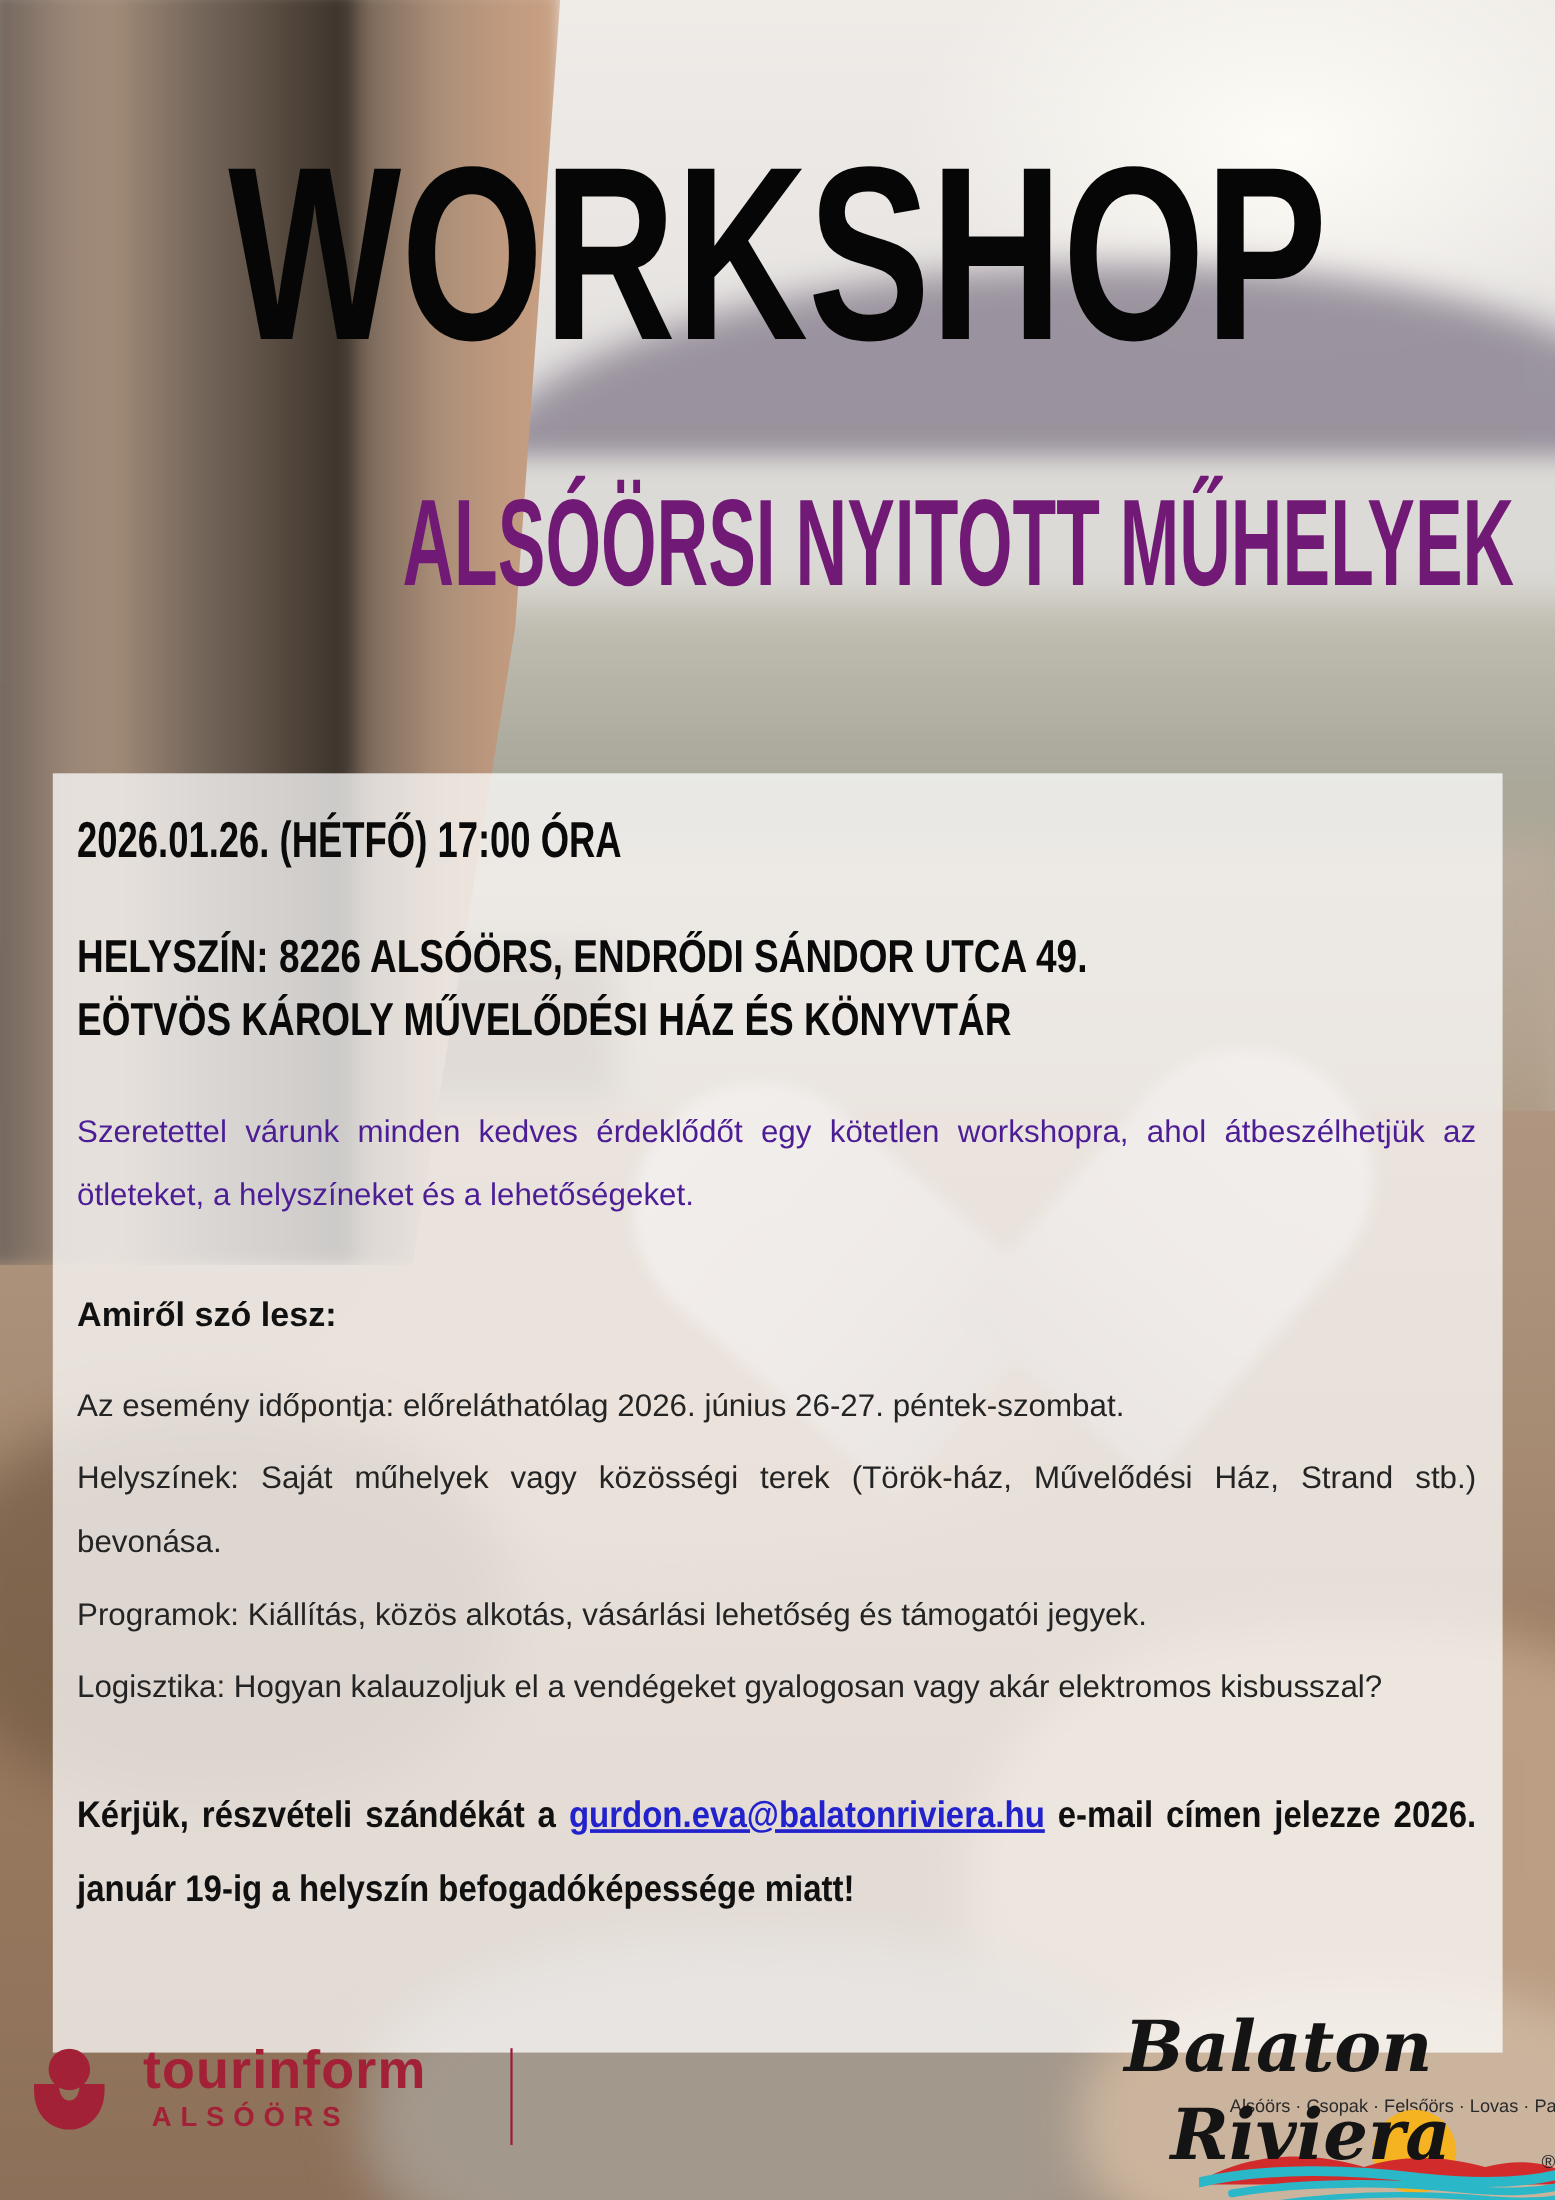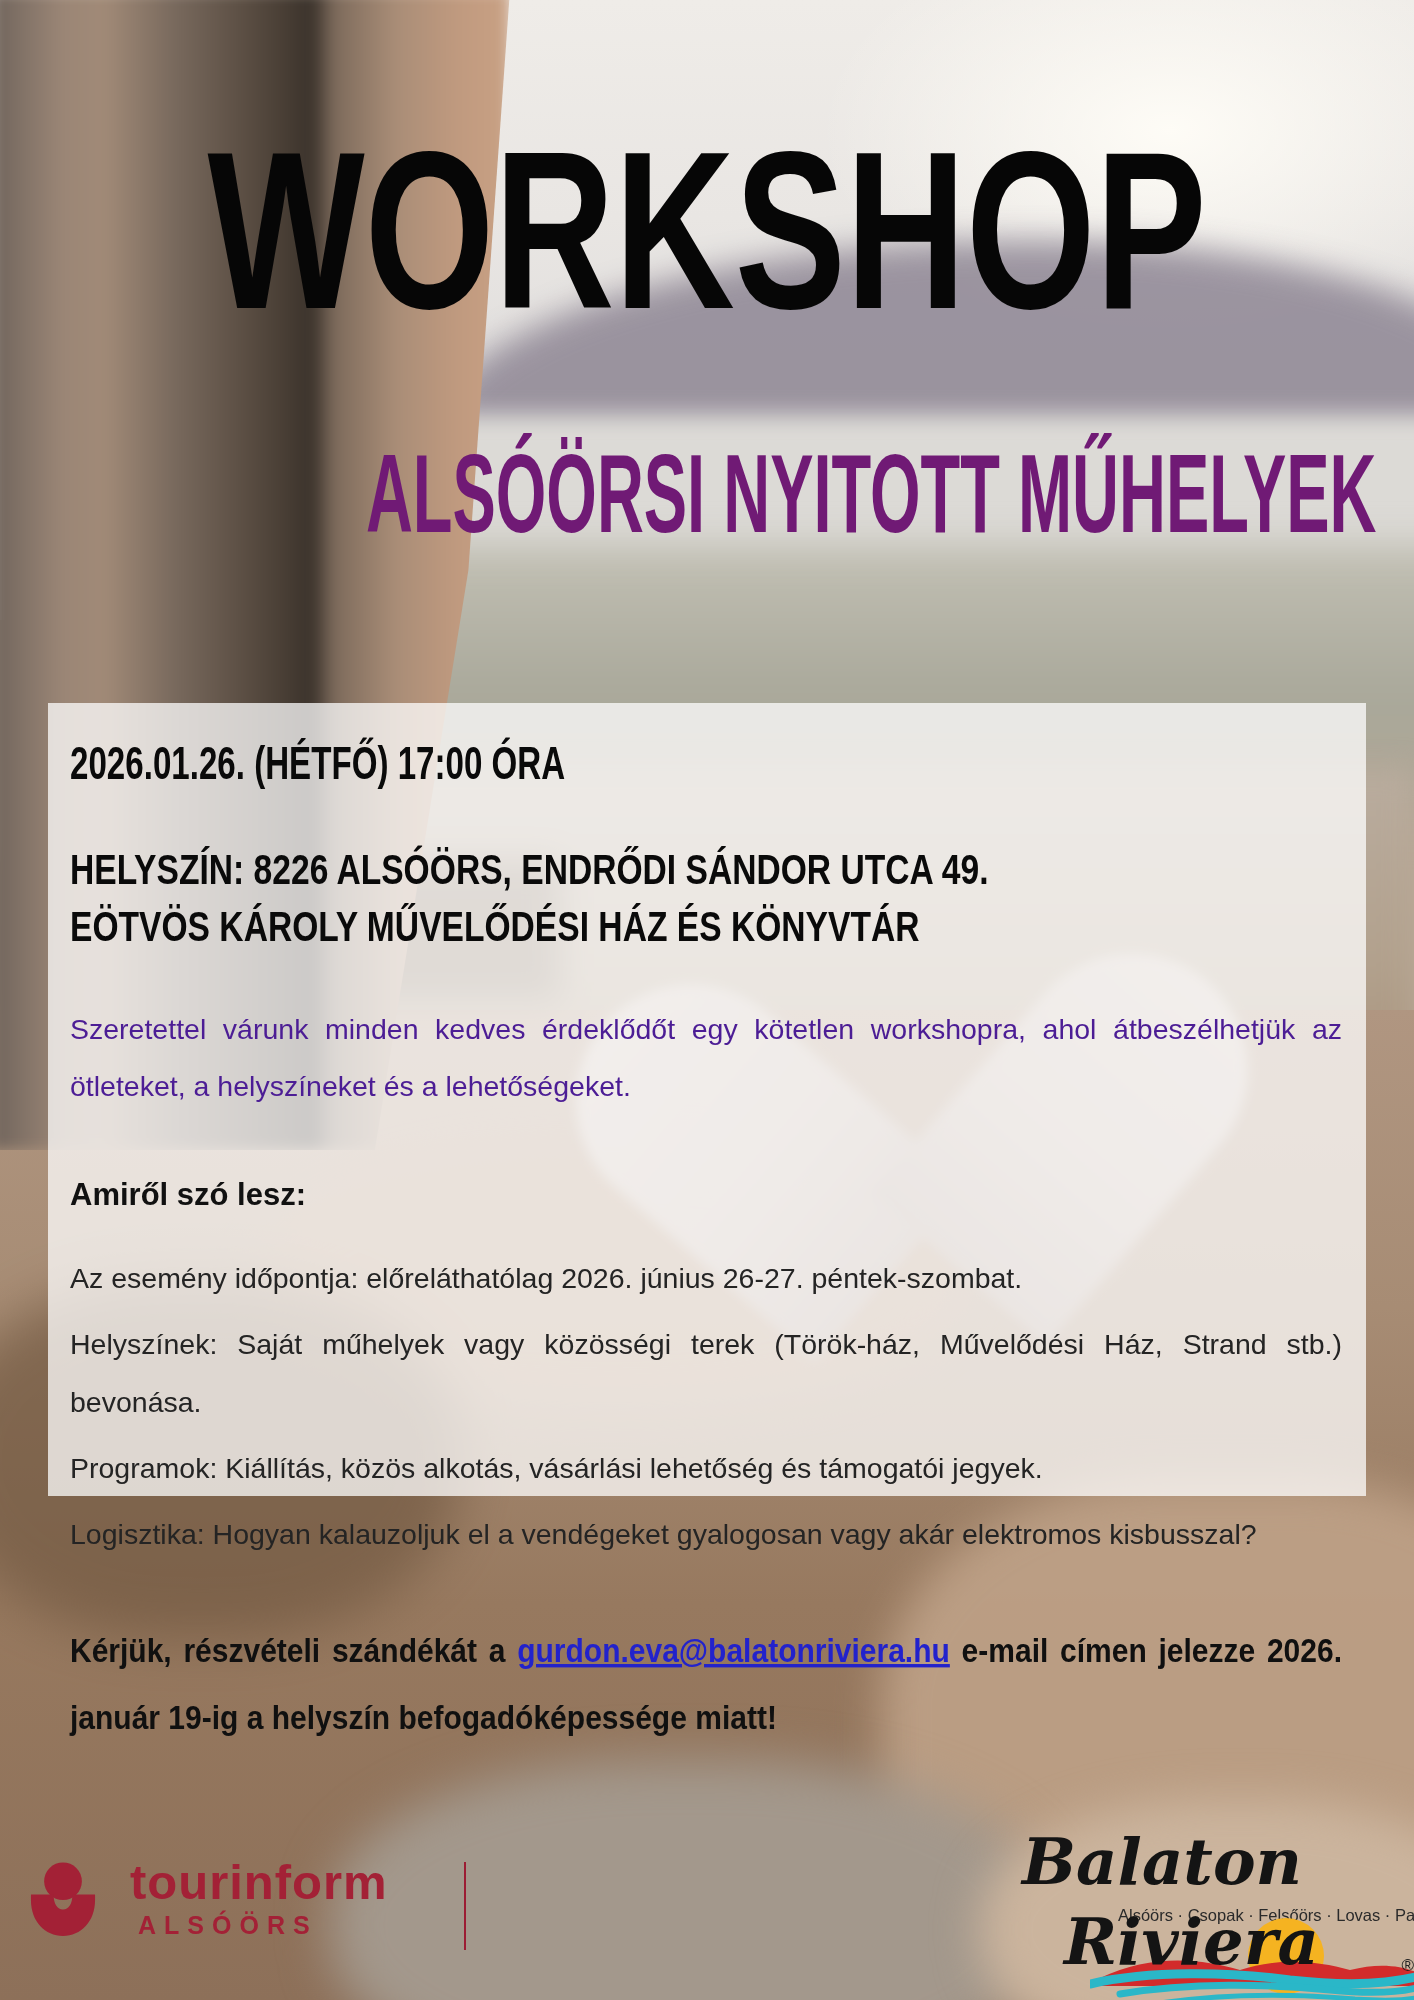--- a/index.html
+++ b/index.html
@@ -49,21 +49,21 @@
 
   
   .title{position:absolute;left:0;top:118px;width:1414px;text-align:center;
     font-weight:700;color:#060606;font-size:225px;line-height:1;white-space:nowrap;}
   .title>span{display:inline-block;transform:scaleX(.74);transform-origin:50% 50%;}
   .subtitle{position:absolute;left:0;top:438px;width:1414px;text-align:center;
     font-weight:700;color:#701a75;font-size:112px;line-height:1;white-space:nowrap;}
   .subtitle>span{display:inline-block;transform:scaleX(.58);transform-origin:50% 50%;}
 
   
-  .panel{position:absolute;left:48px;top:703px;width:1318px;height:793px;
+  .panel{position:absolute;left:48px;top:703px;width:1318px;height:1163px;
     background:rgba(255,255,255,.74);
     padding:26px 24px 0 22px;box-sizing:border-box;color:#161616;}
   .cond{display:inline-block;transform-origin:0 50%;white-space:nowrap;font-weight:700;color:#0a0a0a;}
   .dateline{margin-top:8px;font-size:46px;line-height:52px;}
   .dateline .cond{transform:scaleX(.72);}
   .locline{font-size:42px;line-height:57px;}
   .locline .cond{transform:scaleX(.80);}
   .loc-block{margin-top:52px;}
   .intro{margin-top:46px;font-size:28.5px;line-height:57px;color:#4c1d95;
     text-align:justify;}

